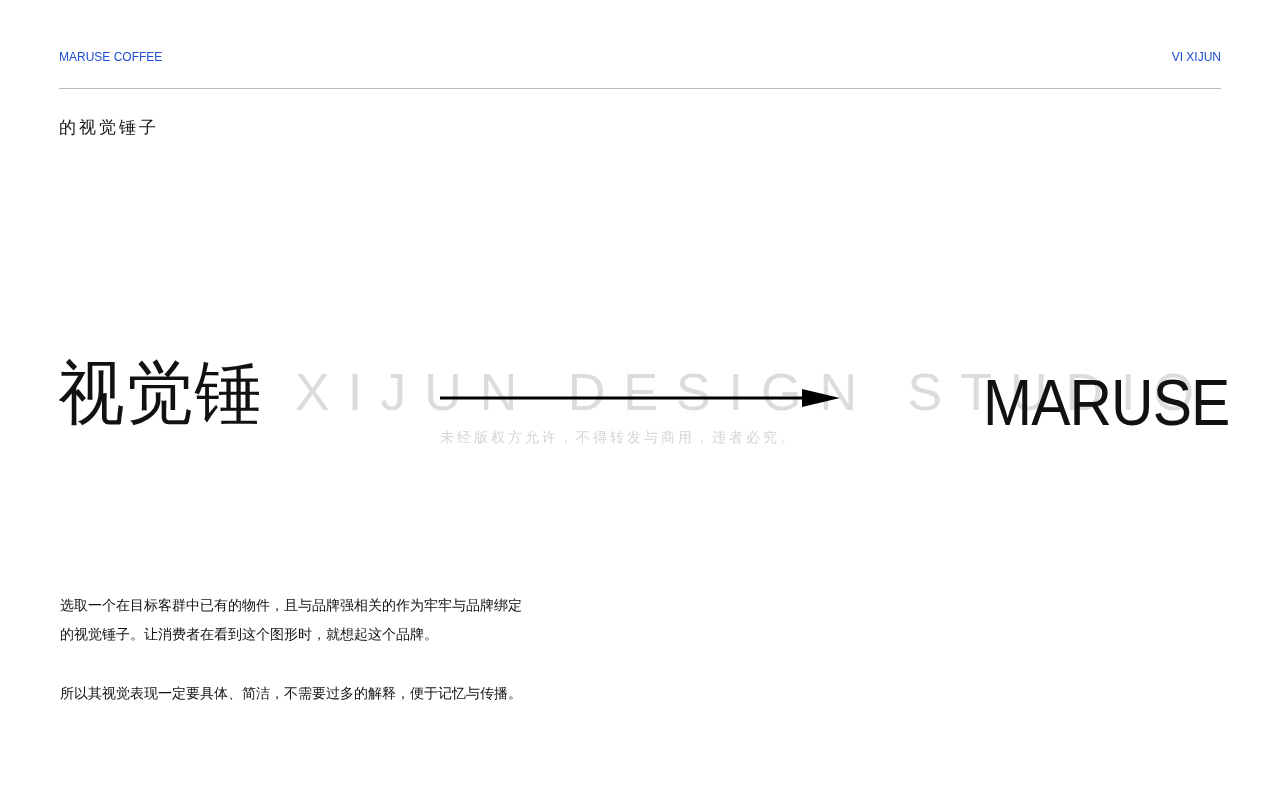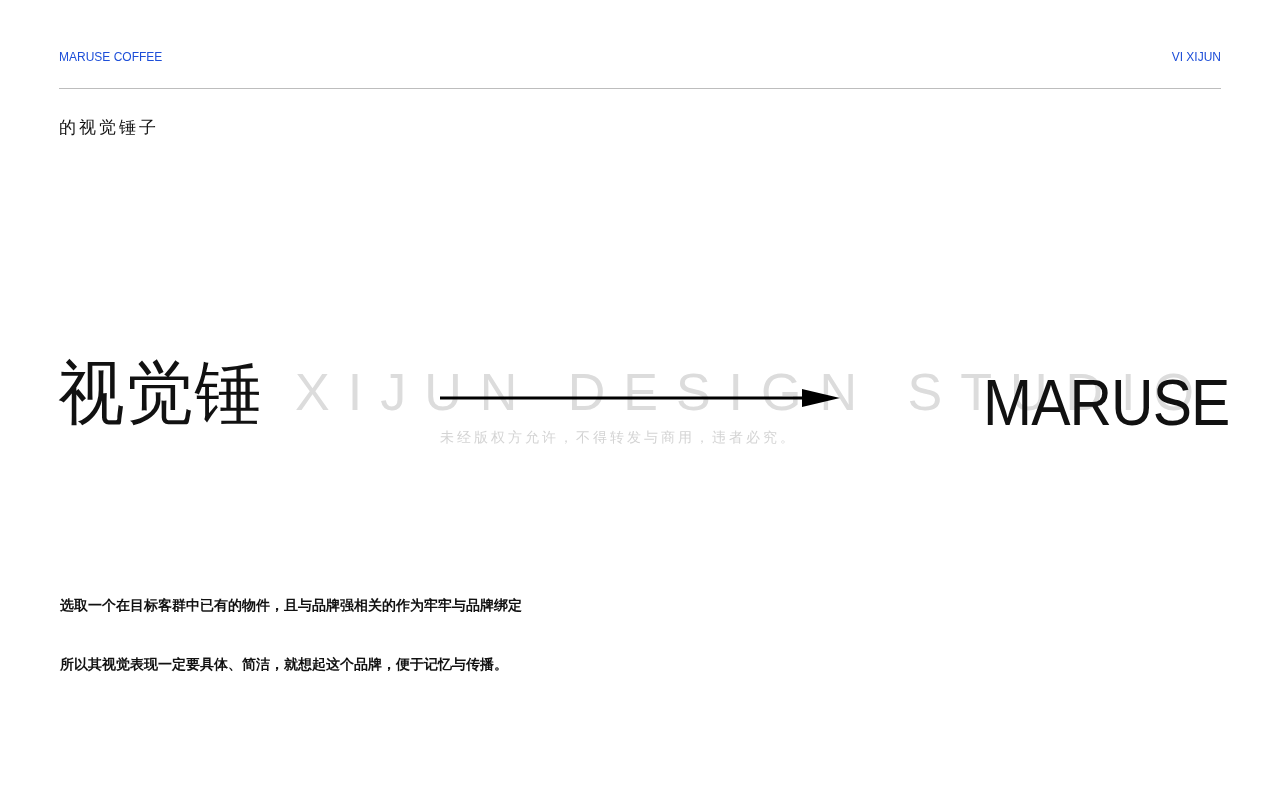--- a/index.html
+++ b/index.html
@@ -27,21 +27,21 @@
   .watermark-cn {
     position: absolute; left: 440px; top: 429px; font-size: 14px; color: #d4d4d4; letter-spacing: 3px; white-space: nowrap;
   }
   .arrow { position: absolute; left: 440px; top: 386px; }
   .brand {
     position: absolute; left: 983px; top: 371px; font-size: 64px; color: #111;
     font-family: "Liberation Sans", sans-serif; font-weight: 300; line-height: 1; letter-spacing: -1px;
     transform: scaleX(0.92); transform-origin: left;
   }
   .body-text { position: absolute; left: 60px; top: 591px; font-size: 14px; color: #111; line-height: 29px; }
-  .body-text p { margin: 0; font-weight: bold; }
+  .body-text p { margin: 0; }
   .body-text .gap { height: 30px; }
 </style>
 </head>
 <body>
 
 <div class="hdr-left">MARUSE COFFEE</div>
 <div class="hdr-right">VI XIJUN</div>
 <div class="rule"></div>
 
 <div class="section-title">的视觉锤子</div>
@@ -55,15 +55,16 @@
   <svg width="400" height="24" viewBox="0 0 400 24">
     <line x1="0" y1="12" x2="370" y2="12" stroke="#000" stroke-width="3"></line>
     <polygon points="362,3 400,12 362,21" fill="#000"></polygon>
   </svg>
 </div>
 
 <div class="brand">MARUSE</div>
 
 <div class="body-text">
   <p>选取一个在目标客群中已有的物件，且与品牌强相关的作为牢牢与品牌绑定</p>
+  <p>的视觉锤子。让消费者在看到这个图形时，就想起这个品牌。</p>
   <div class="gap"></div>
-  <p>所以其视觉表现一定要具体、简洁，就想起这个品牌，便于记忆与传播。</p>
+  <p>所以其视觉表现一定要具体、简洁，不需要过多的解释，便于记忆与传播。</p>
 </div>
 
 </body></html>

